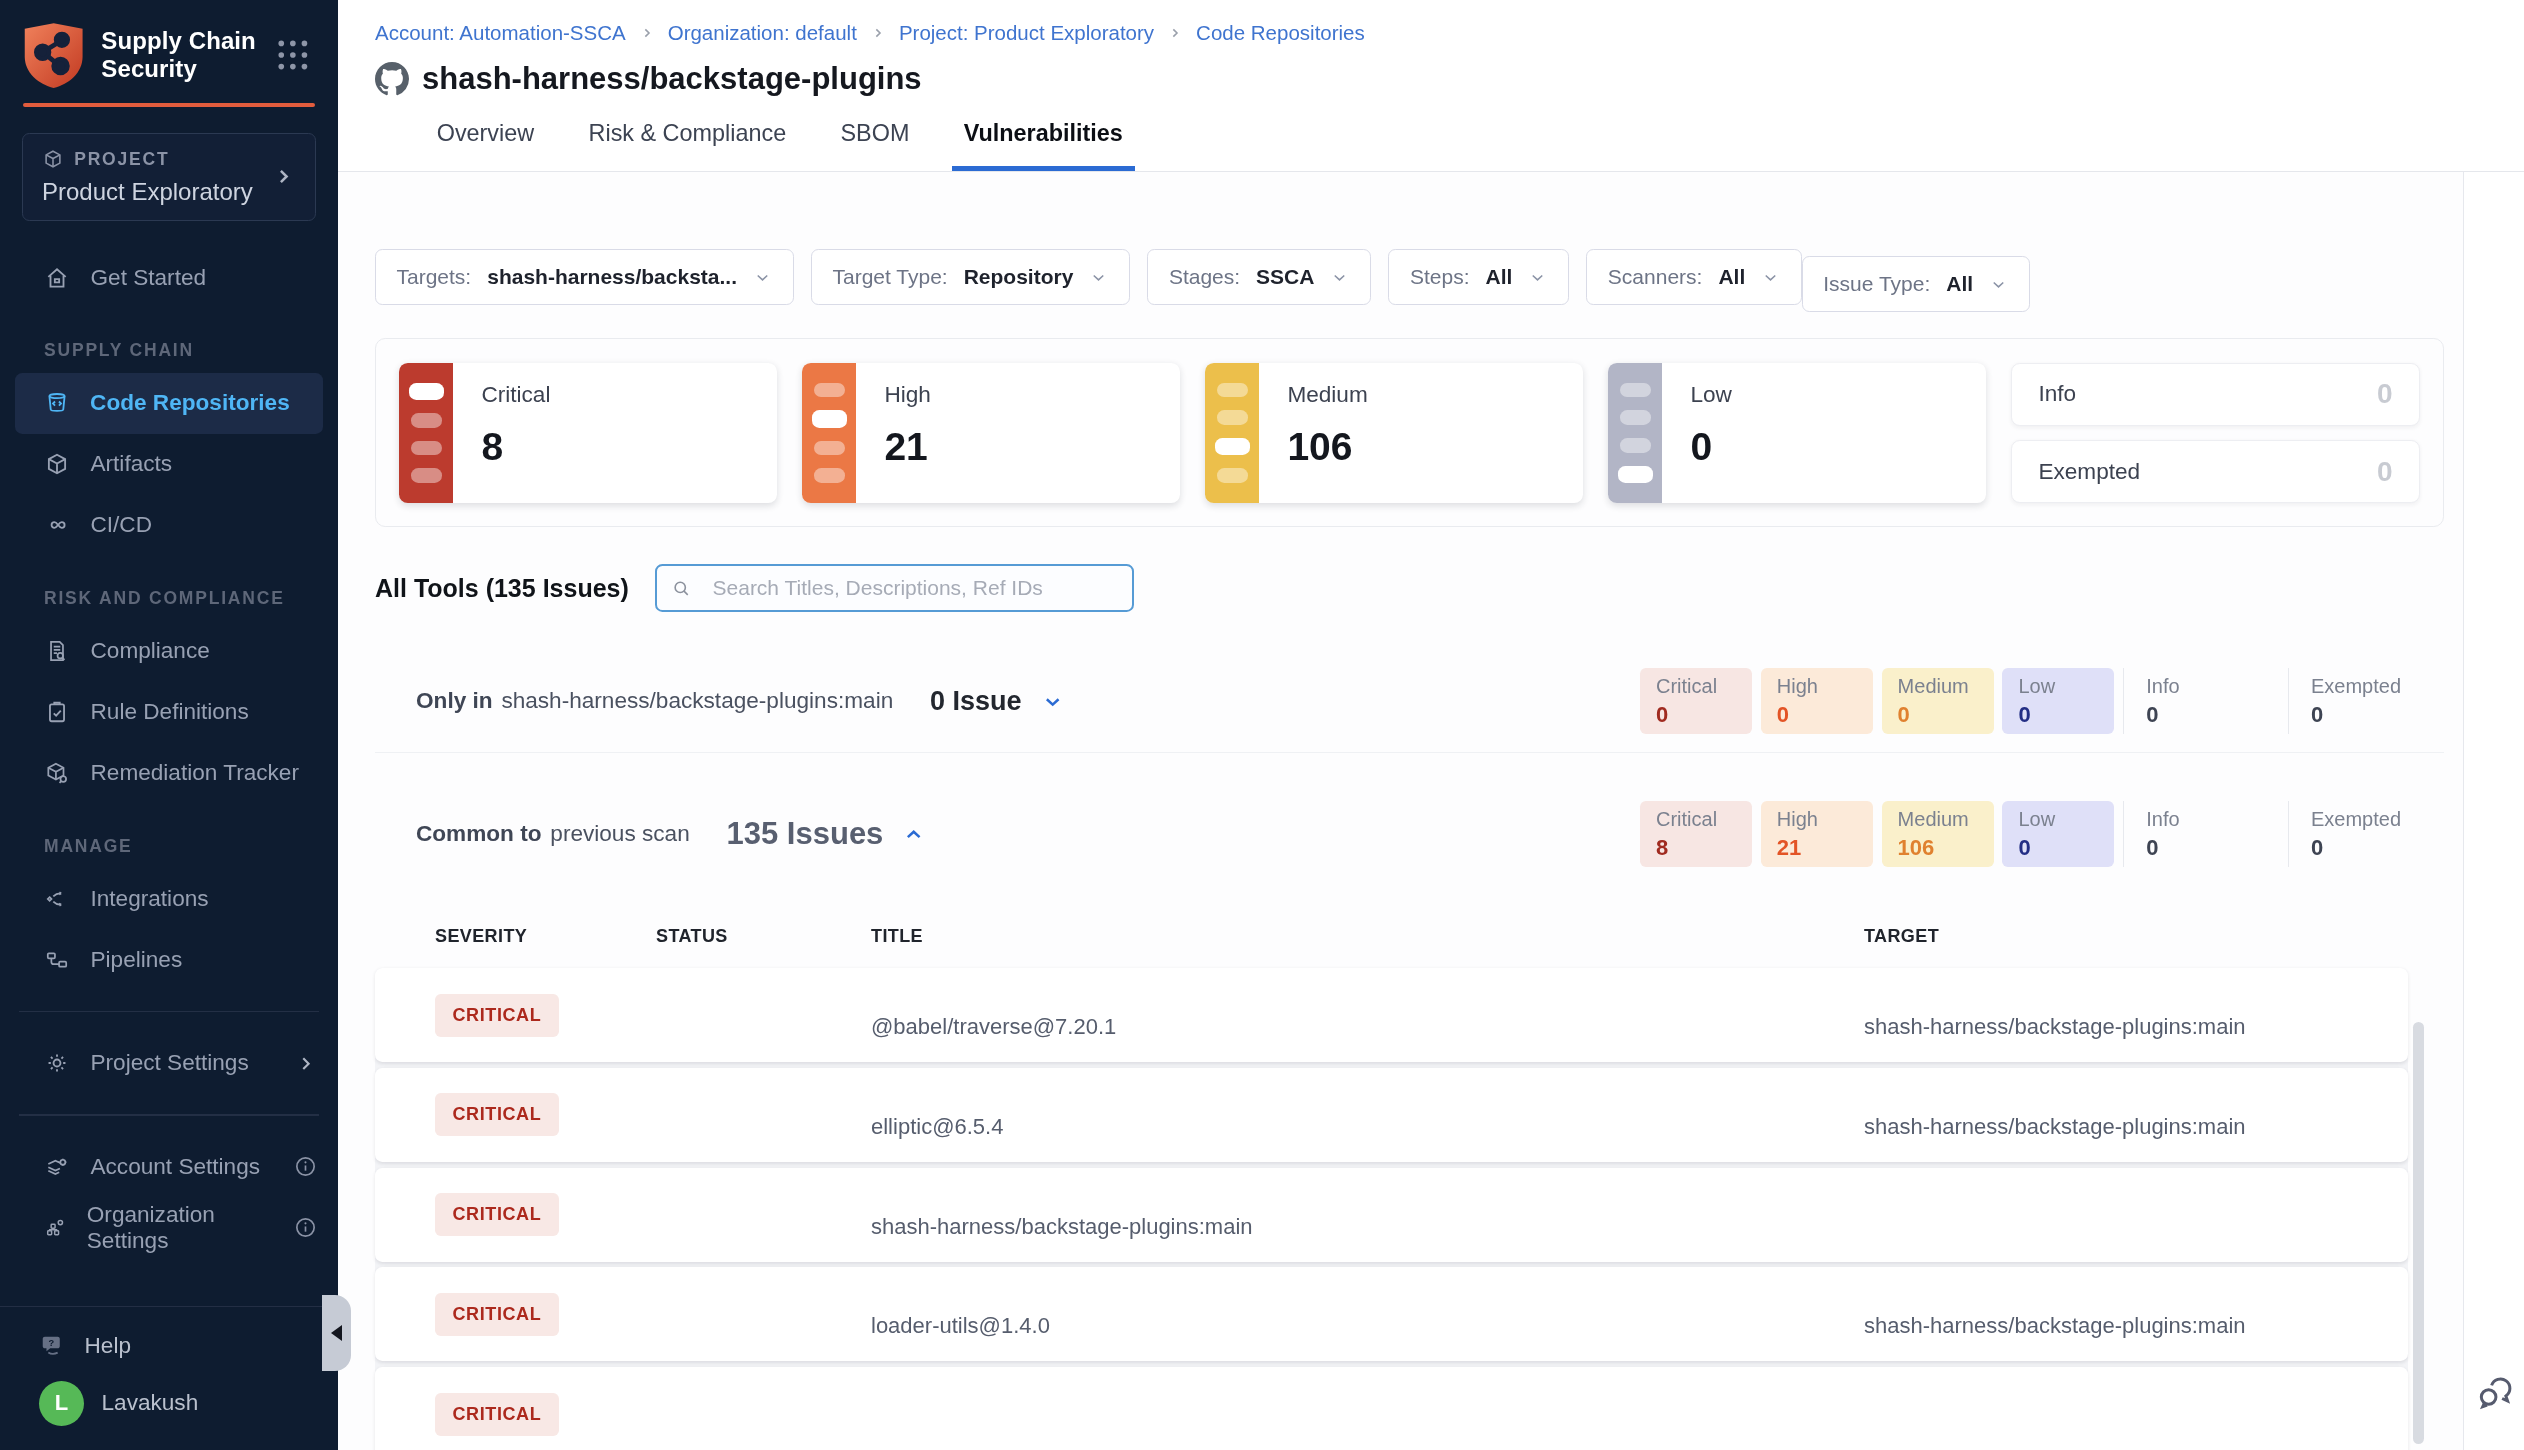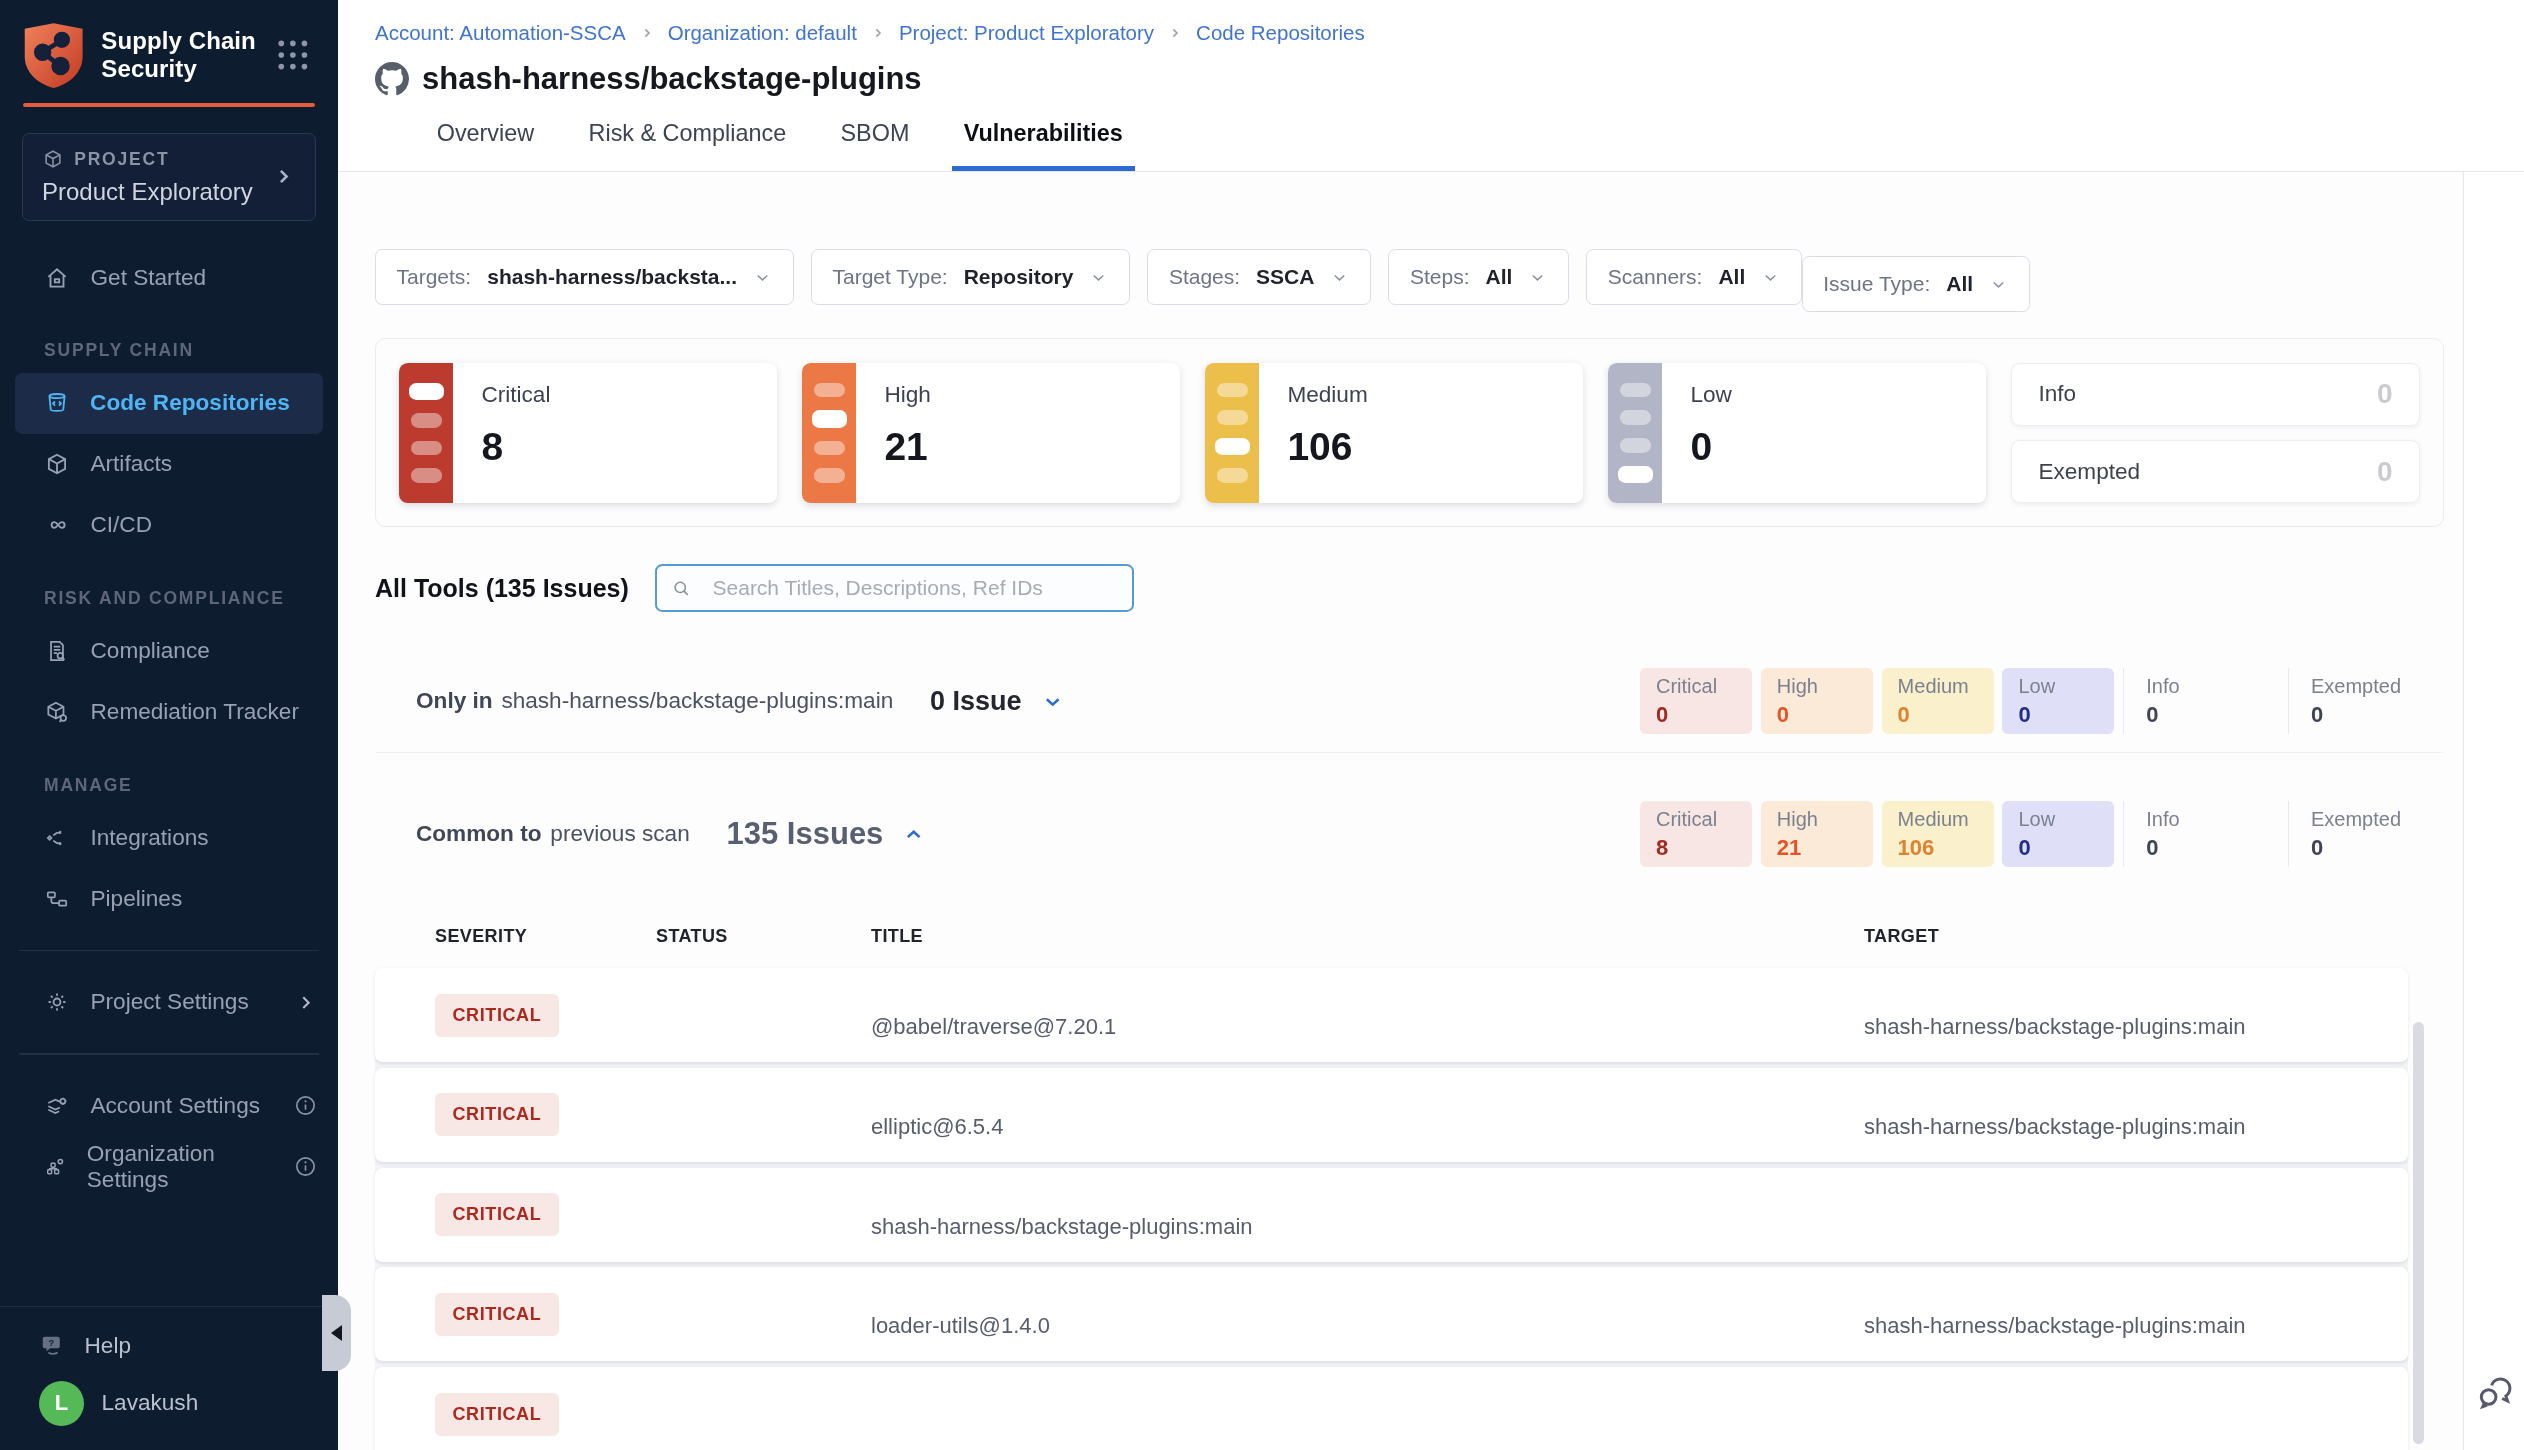--- a/index.html
+++ b/index.html
@@ -209,20 +209,28 @@
       <div class="nav-item">
         <svg width="26" height="26" viewBox="0 0 24 24" fill="none" stroke="#98a1b3" stroke-width="1.6">
           <path d="M6.5 3.5h8l3 3v14h-11z"></path>
             <path d="M9 8h6M9 11h6M9 14h3"></path>
           <circle cx="15" cy="16.3" r="2.5"></circle>
             <path d="M16.9 18.2l2 2"></path>
         </svg>
         <span>Compliance</span>
       </div>
 
+      <div class="nav-item">
+        <svg width="26" height="26" viewBox="0 0 24 24" fill="none" stroke="#98a1b3" stroke-width="1.7">
+          <rect x="5.5" y="5" width="13" height="15.5" rx="1.5"></rect>
+            <path d="M9.5 5V3.5h5V5"></path>
+          <path d="M9 13.2l2.2 2.2 4.3-4.6"></path>
+        </svg>
+        <span>Rule Definitions</span>
+      </div>
 
       <div class="nav-item">
         <svg width="26" height="26" viewBox="0 0 24 24" fill="none" stroke="#98a1b3" stroke-width="1.6">
           <path d="M11 3.5l7 3.7v7.2l-7 3.7-7-3.7V7.2z"></path>
             <path d="M4 7.2l7 3.7 7-3.7M11 10.9v7.2"></path>
           <circle cx="17.8" cy="17.6" r="2.6"></circle>
             <path d="M15.9 19.5l-1.6 1.6"></path>
         </svg>
         <span>Remediation Tracker</span>
       </div>

